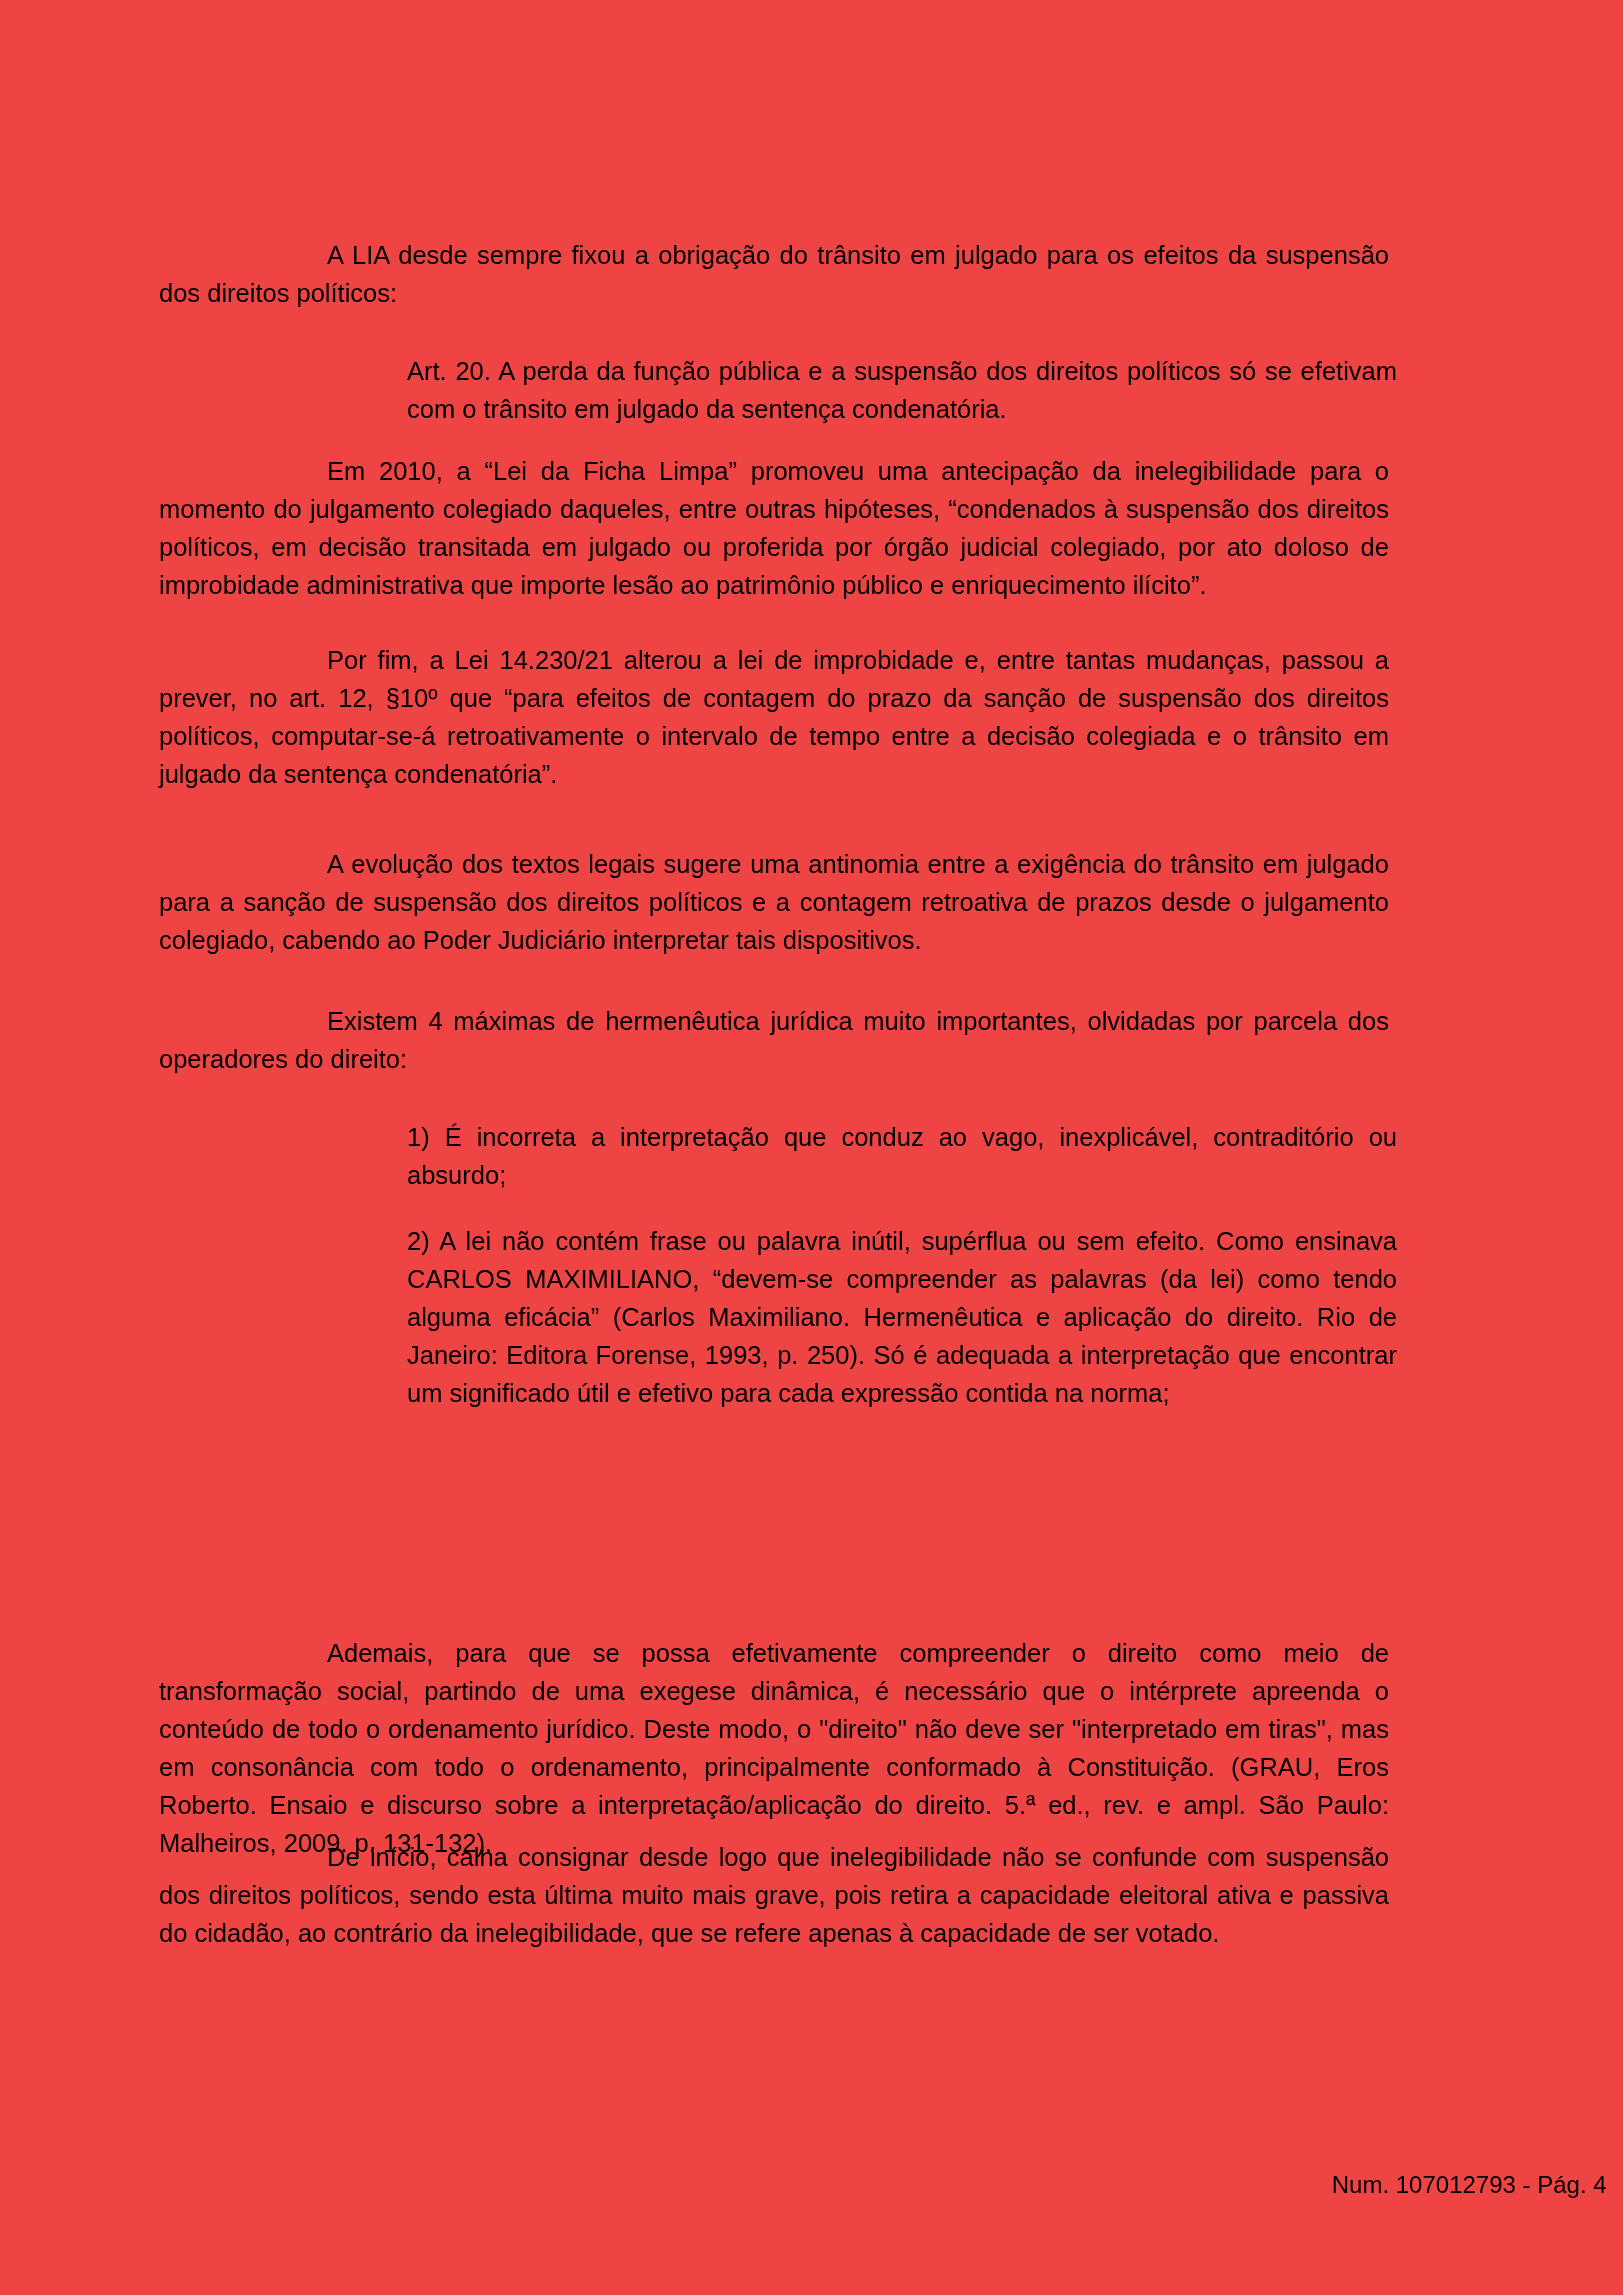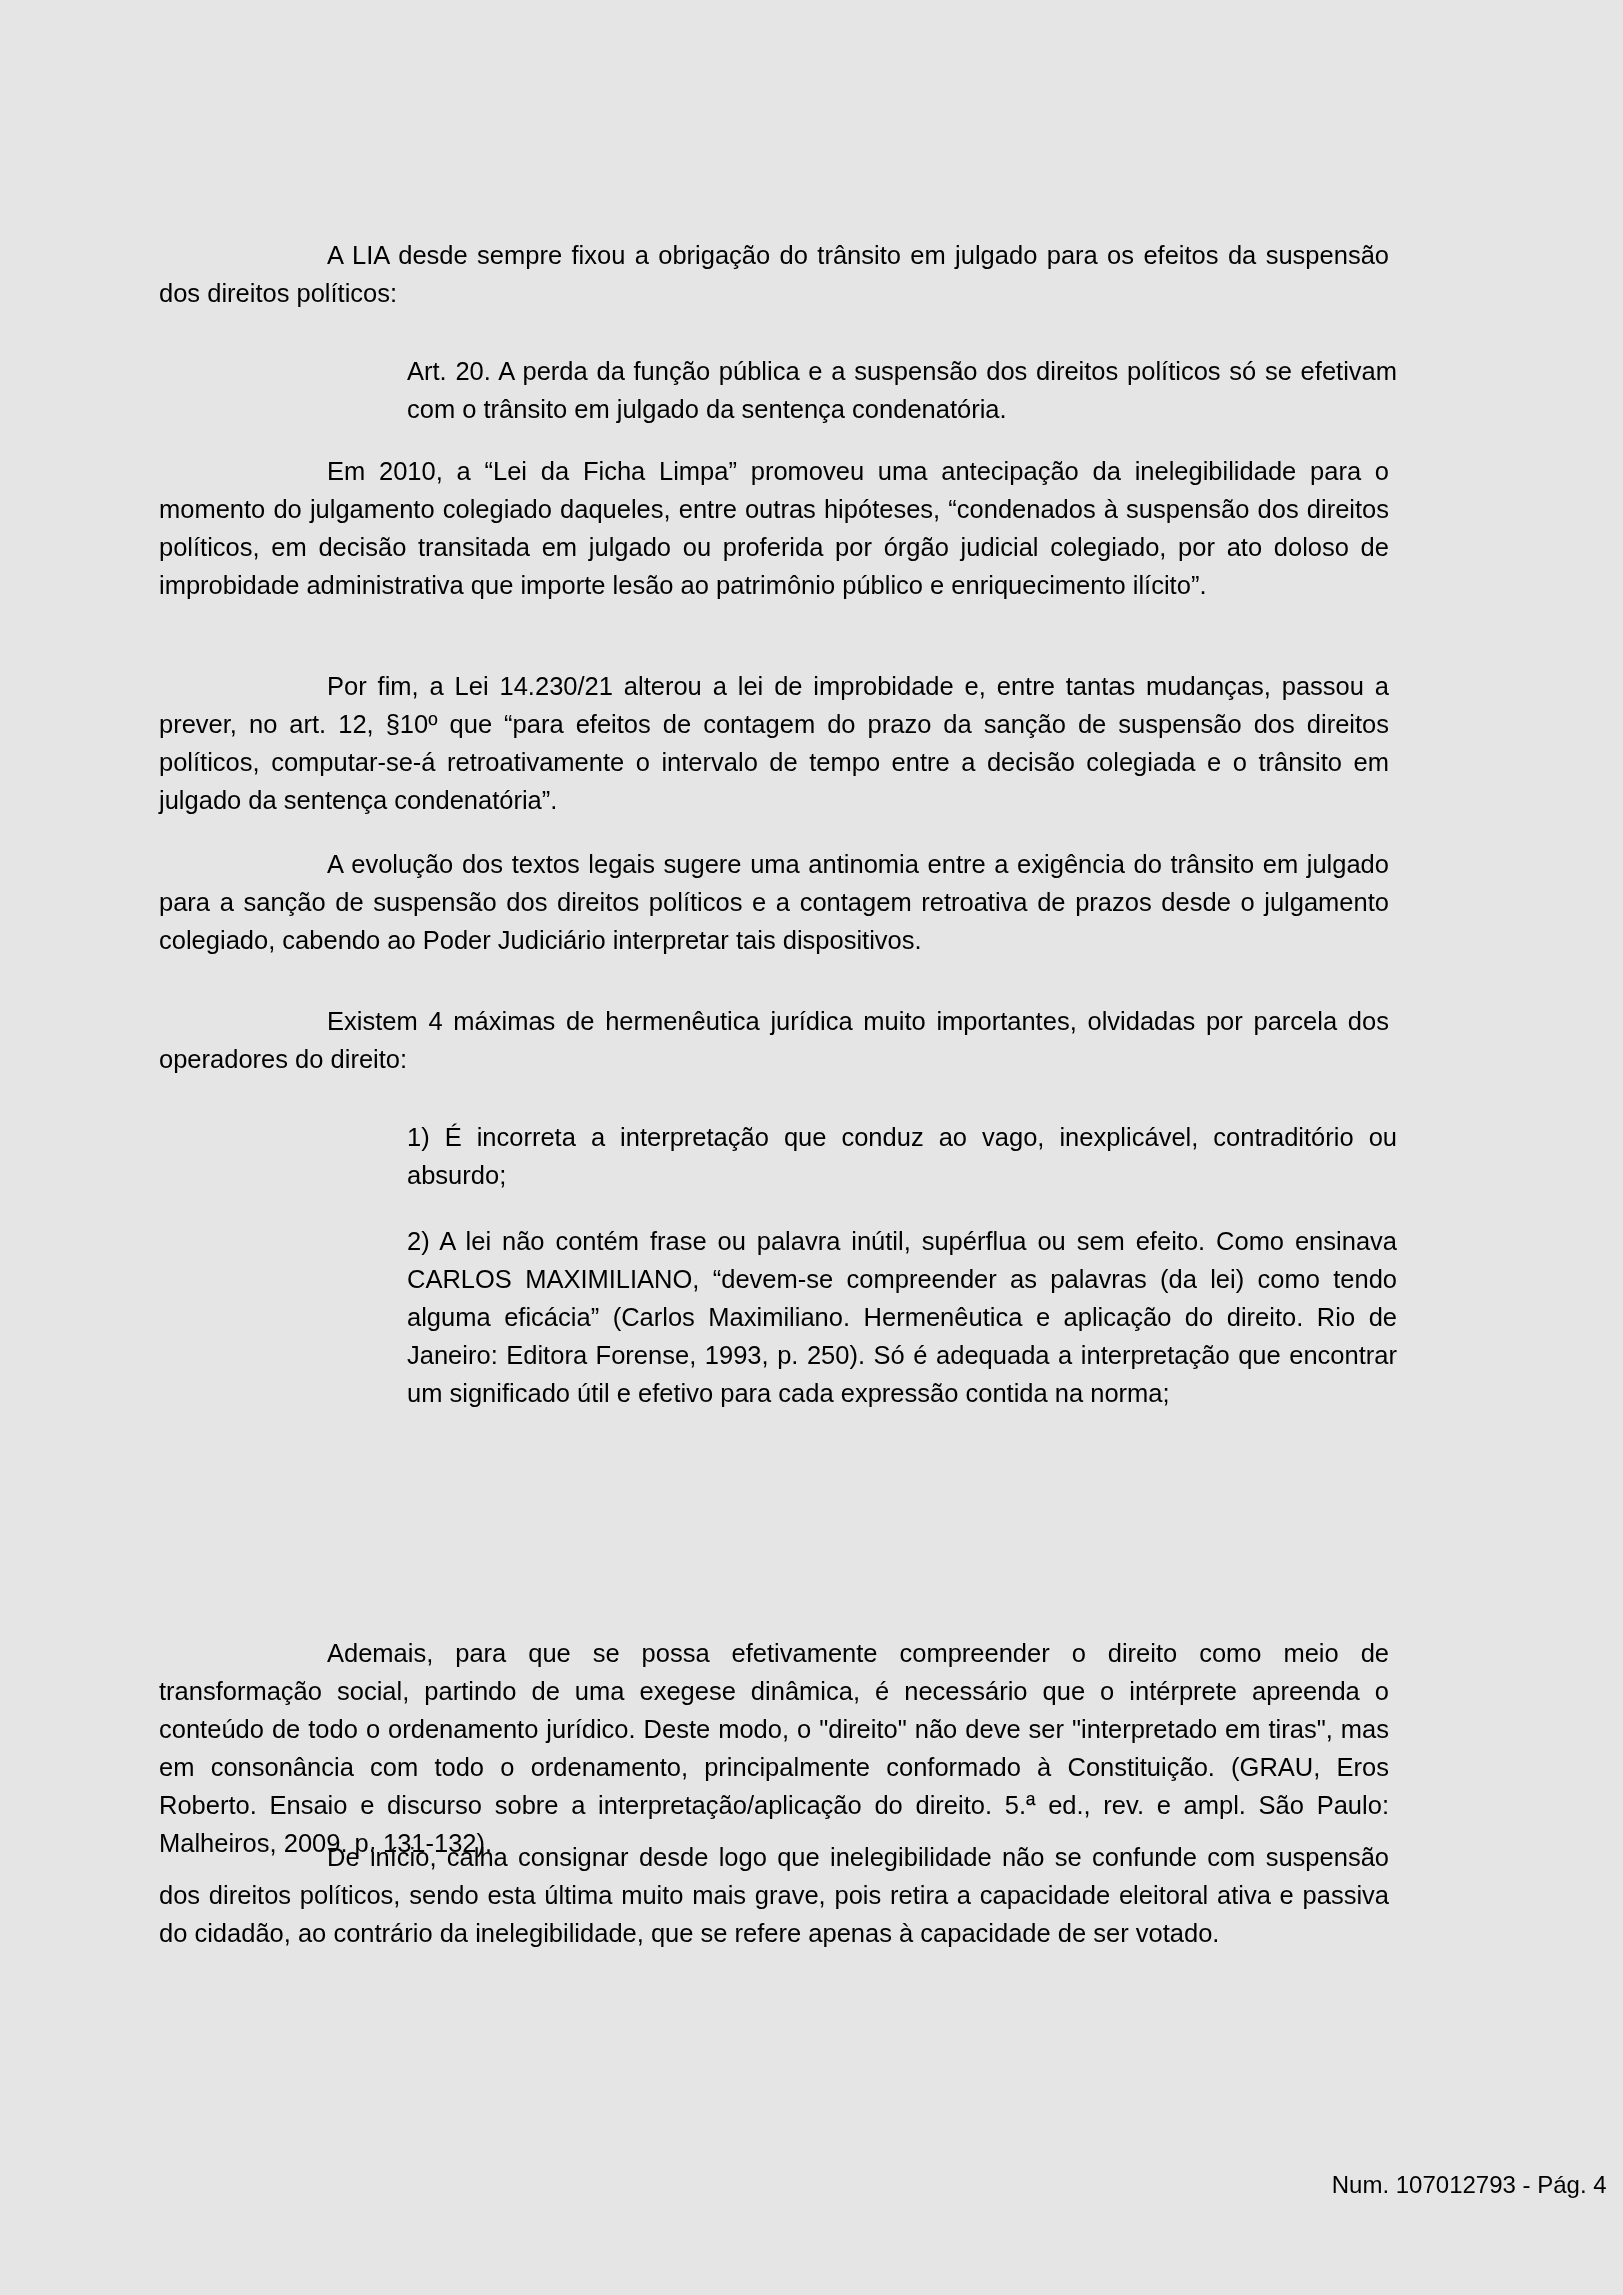--- a/index.html
+++ b/index.html
@@ -1,30 +1,30 @@
 <!DOCTYPE html>
 <html style="font-size:10.5px"><head>
 <meta charset="utf-8">
 <style>
   html, body { margin:0; padding:0; background:#ffffff; }
   body { width:1623px; height:2295px; position:relative; overflow:hidden; }
-  .page { position:absolute; left:0; top:0; width:1623px; height:2295px; background:#e5e5e5; }
+  .page { position:absolute; left:0; top:0; width:1623px; height:2295px; background:#ef4444; }
   .text { font-family:"Liberation Sans", sans-serif; font-size:25.5px; line-height:38px; color:#000; }
   .p { position:absolute; left:159px; width:1230px; text-align:justify; margin:0; text-indent:168px; }
   .q { position:absolute; left:399px; width:990px; text-align:justify; margin:8px; }
   .footer { position:absolute; right:16.4px; top:2171px; font-family:"Liberation Sans", sans-serif; font-size:24px; color:#000; }
 </style>
 </head>
 <body>
 
 <div class="page">
   <p class="text p" style="top:236px">A LIA desde sempre fixou a obrigação do trânsito em julgado para os efeitos da suspensão dos direitos políticos:</p>
   <p class="text q" style="top:344px">Art. 20. A perda da função pública e a suspensão dos direitos políticos só se efetivam com o trânsito em julgado da sentença condenatória.</p>
   <p class="text p" style="top:452px">Em 2010, a “Lei da Ficha Limpa” promoveu uma antecipação da inelegibilidade para o momento do julgamento colegiado daqueles, entre outras hipóteses, “condenados à suspensão dos direitos políticos, em decisão transitada em julgado ou proferida por órgão judicial colegiado, por ato doloso de improbidade administrativa que importe lesão ao patrimônio público e enriquecimento ilícito”.</p>
-  <p class="text p" style="top:667px">Por fim, a Lei 14.230/21 alterou a lei de improbidade e, entre tantas mudanças, passou a prever, no art. 12, §10º que “para efeitos de contagem do prazo da sanção de suspensão dos direitos políticos, computar-se-á retroativamente o intervalo de tempo entre a decisão colegiada e o trânsito em julgado da sentença condenatória”.</p>
+  <p class="text p" style="top:641px">Por fim, a Lei 14.230/21 alterou a lei de improbidade e, entre tantas mudanças, passou a prever, no art. 12, §10º que “para efeitos de contagem do prazo da sanção de suspensão dos direitos políticos, computar-se-á retroativamente o intervalo de tempo entre a decisão colegiada e o trânsito em julgado da sentença condenatória”.</p>
   <p class="text p" style="top:845px">A evolução dos textos legais sugere uma antinomia entre a exigência do trânsito em julgado para a sanção de suspensão dos direitos políticos e a contagem retroativa de prazos desde o julgamento colegiado, cabendo ao Poder Judiciário interpretar tais dispositivos.</p>
   <p class="text p" style="top:1002px">Existem 4 máximas de hermenêutica jurídica muito importantes, olvidadas por parcela dos operadores do direito:</p>
   <p class="text q" style="top:1110px">1) É incorreta a interpretação que conduz ao vago, inexplicável, contraditório ou absurdo;</p>
   <p class="text q" style="top:1214px">2) A lei não contém frase ou palavra inútil, supérflua ou sem efeito. Como ensinava CARLOS MAXIMILIANO, “devem-se compreender as palavras (da lei) como tendo alguma eficácia” (Carlos Maximiliano. Hermenêutica e aplicação do direito. Rio de Janeiro: Editora Forense, 1993, p. 250). Só é adequada a interpretação que encontrar um significado útil e efetivo para cada expressão contida na norma;</p>
   <p class="text p" style="top:1634px">Ademais, para que se possa efetivamente compreender o direito como meio de transformação social, partindo de uma exegese dinâmica, é necessário que o intérprete apreenda o conteúdo de todo o ordenamento jurídico. Deste modo, o "direito" não deve ser "interpretado em tiras", mas em consonância com todo o ordenamento, principalmente conformado à Constituição. (GRAU, Eros Roberto. Ensaio e discurso sobre a interpretação/aplicação do direito. 5.ª ed., rev. e ampl. São Paulo: Malheiros, 2009. p. 131-132).</p>
   <p class="text p" style="top:1838px">De início, calha consignar desde logo que inelegibilidade não se confunde com suspensão dos direitos políticos, sendo esta última muito mais grave, pois retira a capacidade eleitoral ativa e passiva do cidadão, ao contrário da inelegibilidade, que se refere apenas à capacidade de ser votado.</p>
   <div class="footer">Num. 107012793 - Pág. 4</div>
 </div>
 
 

